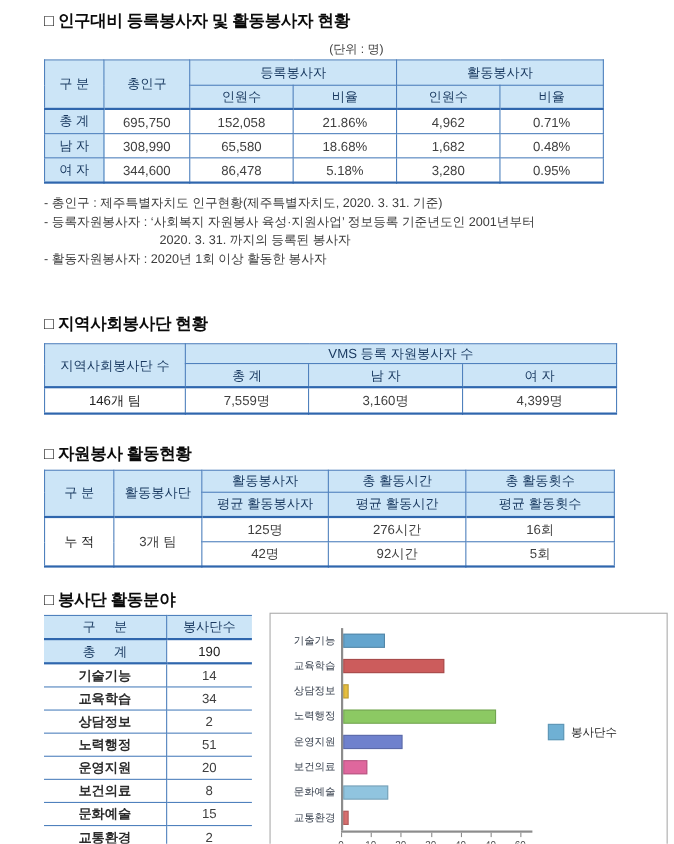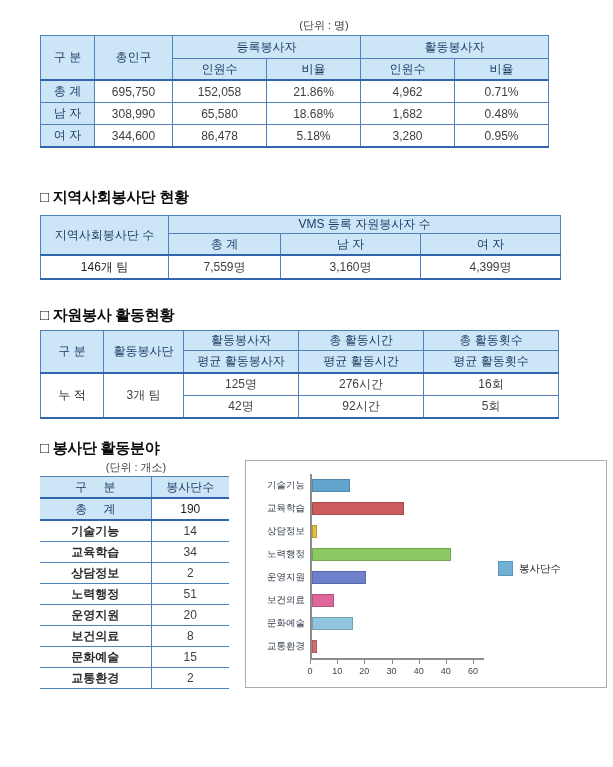--- a/index.html
+++ b/index.html
@@ -78,20 +78,21 @@
     display:flex; align-items:center; gap:6px; }
   .swatch { width:13px; height:13px; display:inline-block;
     border:1px solid rgba(0,0,0,0.15); }
   .legend-label { font-size:10.5px; color:#222; white-space:nowrap; }
 </style>
 </head>
 <body>
 
 <div class="page">
 
+  <h2 class="sec-title">□ 인구대비 등록봉사자 및 활동봉사자 현황</h2>
   <div class="unit-row u1">(단위 : 명)</div>
 
   <table class="doc t1">
     <colgroup>
         <col style="width:54px">
         <col style="width:78px">
         <col style="width:94px">
         <col style="width:94px">
         <col style="width:94px">
         <col style="width:94px">
@@ -129,20 +130,26 @@
       <td class="lbl">여 자</td>
       <td>344,600</td>
       <td>86,478</td>
       <td>5.18%</td>
       <td>3,280</td>
       <td>0.95%</td>
     </tr>
   </tbody>
     </table>
 
+  <div class="notes">
+    <div>- 총인구 : 제주특별자치도 인구현황(제주특별자치도, 2020. 3. 31. 기준)</div>
+    <div>- 등록자원봉사자 : ‘사회복지 자원봉사 육성·지원사업’ 정보등록 기준년도인 2001년부터</div>
+    <div class="indent">2020. 3. 31. 까지의 등록된 봉사자</div>
+    <div>- 활동자원봉사자 : 2020년 1회 이상 활동한 봉사자</div>
+  </div>
 
   <h2 class="sec-title t2title">□ 지역사회봉사단 현황</h2>
   <table class="doc t2">
     <colgroup>
         <col style="width:128px">
         <col style="width:112px">
         <col style="width:140px">
         <col style="width:140px">
       </colgroup>
     <tbody>
@@ -197,21 +204,20 @@
       <td>42명</td>
       <td>92시간</td>
       <td>5회</td>
     </tr>
   </tbody>
     </table>
 
   <h2 class="sec-title t4title">□ 봉사단 활동분야</h2>
   <div class="sec4-body">
     <div class="sec4-left">
-      <div class="unit-row u4">(단위 : 개소)</div>
       <table class="doc t4">
         <colgroup>
             <col style="width:111px">
             <col style="width:78px">
           </colgroup>
         <tbody id="t4body">
           <tr>
             <td class="hdr hb">구     분</td>
             <td class="hdr hb">봉사단수</td>
           </tr>

